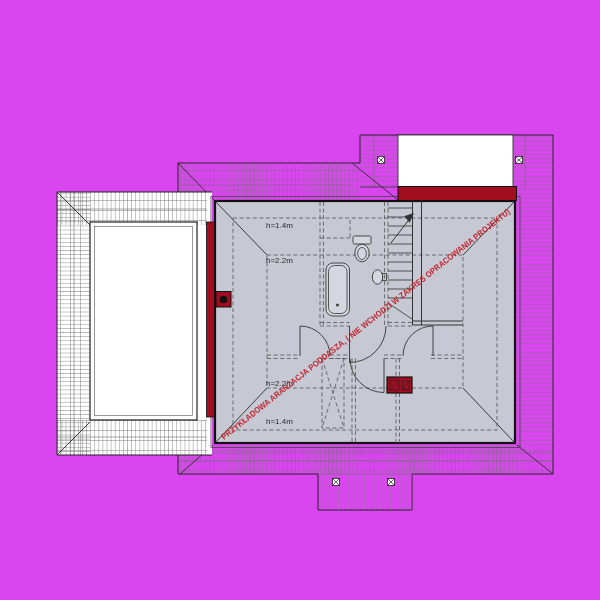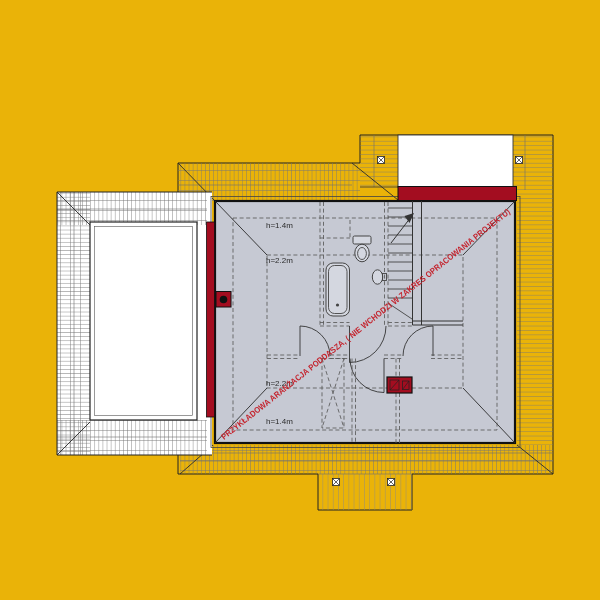--- a/index.html
+++ b/index.html
@@ -1,16 +1,16 @@
 <!DOCTYPE html>
 <html><head>
 <meta charset="utf-8">
 <style>
   html,body{margin:0;padding:0;background:#ffffff;}
-  .stage{position:relative;width:600px;height:600px;background:#eab308;overflow:hidden;
+  .stage{position:relative;width:600px;height:600px;background:#d946ef;overflow:hidden;
          font-family:"Liberation Sans", sans-serif;}
   svg{position:absolute;left:0;top:0;}
   .out{fill:none;stroke:#222;stroke-width:1;}
   .thin{fill:none;stroke:#3a3a3a;stroke-width:.85;}
   .hip{fill:none;stroke:#2a2a2a;stroke-width:.9;}
   .sub{fill:none;stroke:#6e6e6e;stroke-width:.6;}
   .dash{fill:none;stroke:#5a5a5a;stroke-width:.85;stroke-dasharray:4 2.6;}
   .wallsolid{fill:none;stroke:#333;stroke-width:1;}
   .fix{fill:#d4d7e0;stroke:#444;stroke-width:1;}
   .fixl{fill:none;stroke:#444;stroke-width:.9;}

